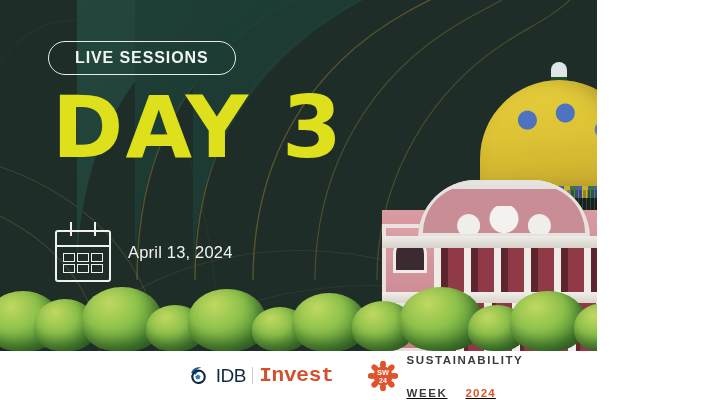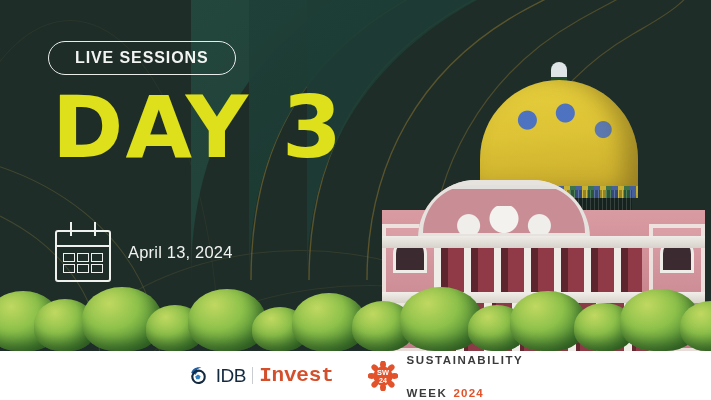--- a/index.html
+++ b/index.html
@@ -1,19 +1,19 @@
 <!DOCTYPE html>
 <html><head>
 <meta charset="utf-8">
 <title>IDB Invest Sustainability Week 2024 — Day 3</title>
 <style>
   html,body{margin:0;padding:0;background:#fff;}
   *{box-sizing:border-box;}
   .stage{
-    position:relative;width:711px;height:400px;overflow:hidden;
+    position:relative;width:597px;height:400px;overflow:hidden;
     font-family:"Liberation Sans","DejaVu Sans",sans-serif;
     background:#0f172a;
     text-align:right;
   }
 
   
   .bg{position:absolute;inset:0;background:#1e2d28;}
   .bg-arcs{position:absolute;inset:0;}
   .waves{position:absolute;right:-40px;top:-150px;width:560px;height:430px;}
 
@@ -191,21 +191,21 @@
   .idb-mark svg{display:block;}
   .idb-text{display:flex;align-items:center;gap:6px;}
   .idb-text .idb-name{color:#13293f;font-size:19px;font-weight:400;letter-spacing:-.4px;}
   .idb-text .idb-sep{width:1px;height:17px;background:#c9ccd1;display:block;}
   .idb-text .idb-invest{color:#d4502c;font-size:21px;font-weight:700;letter-spacing:-.2px;font-family:Liberation Mono, monospace;}
 
   .swlogo{display:flex;align-items:center;gap:9px;}
   .sw-mark{width:30px;height:30px;position:relative;}
   .sw-words{line-height:12px;}
   .sw-words .l1{color:#3b3b3b;font-size:11.5px;font-weight:800;letter-spacing:1.6px;}
-  .sw-words .l2{display:flex;align-items:baseline;gap:6px;margin-top:21px;}
+  .sw-words .l2{display:flex;align-items:baseline;gap:18px;margin-top:21px;text-decoration:underline;}
   .sw-words .l2 .w{color:#3b3b3b;font-size:11.5px;font-weight:800;letter-spacing:1.6px;}
   .sw-words .l2 .y{color:#e2522b;font-size:11.5px;font-weight:800;letter-spacing:1.2px;}
 </style>
 </head>
 <body>
 
 <div class="stage">
 
   <div class="bg"></div>
 

